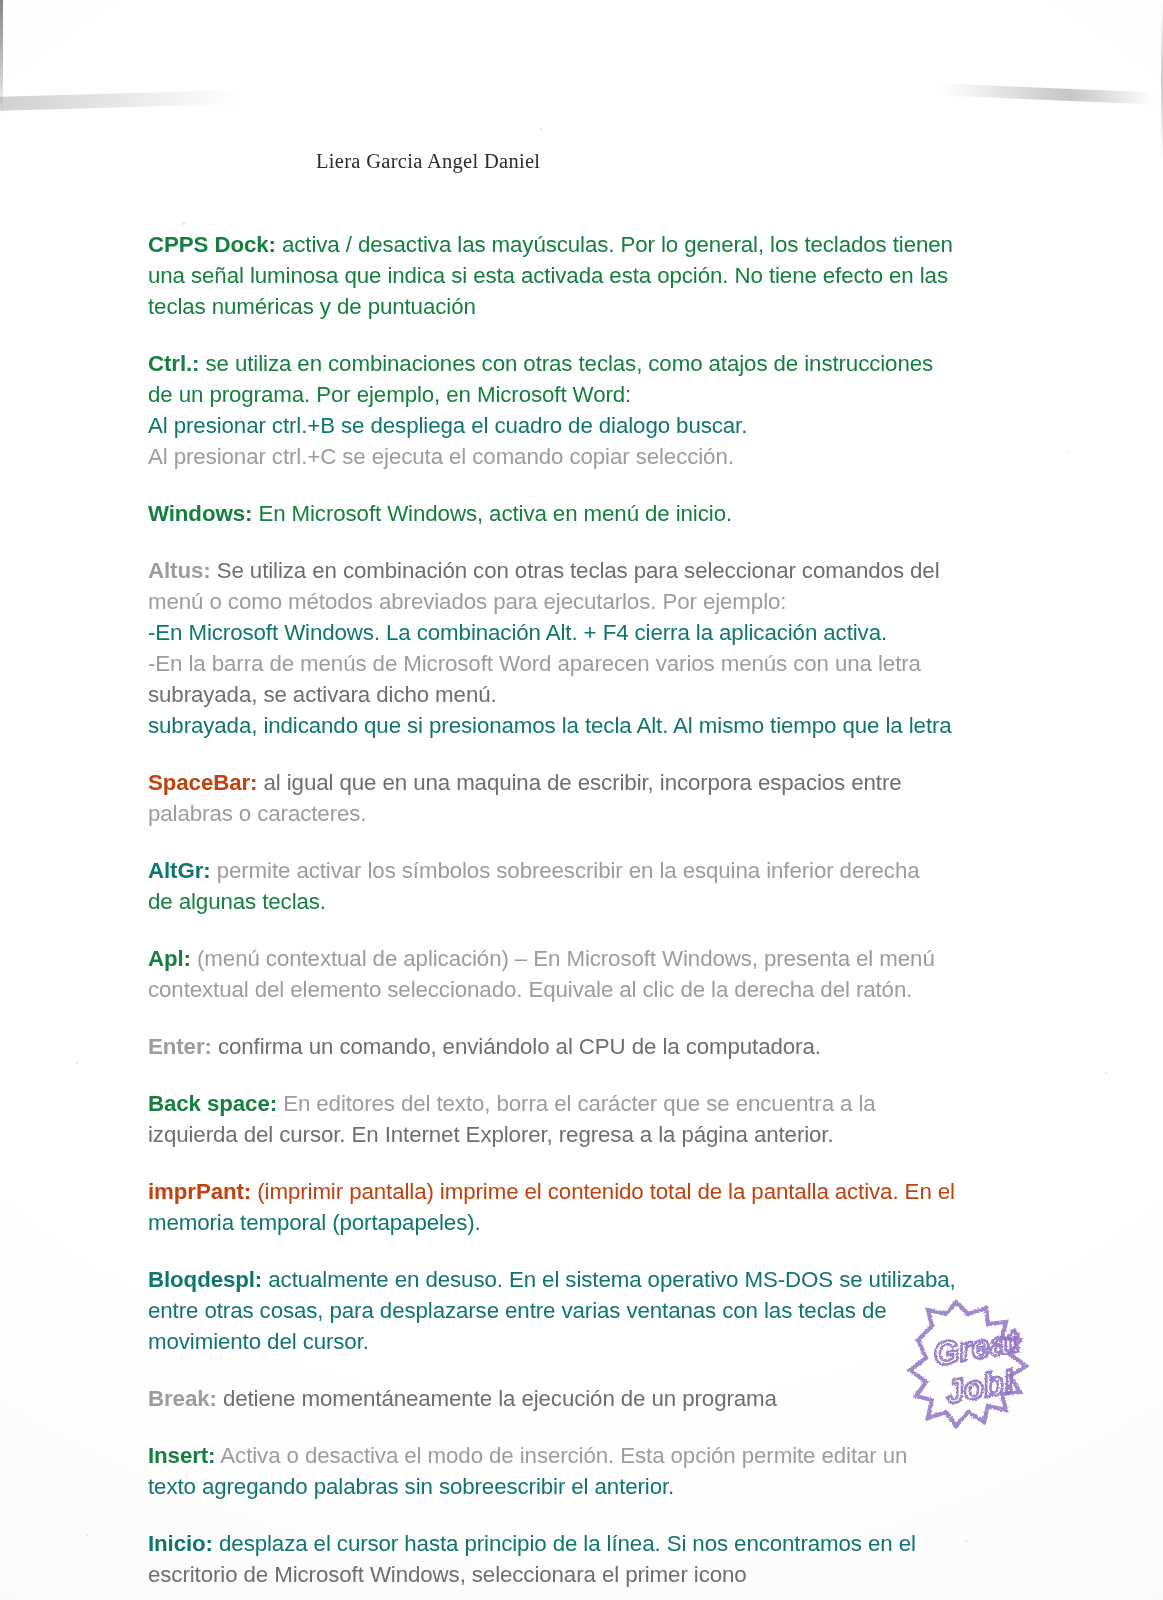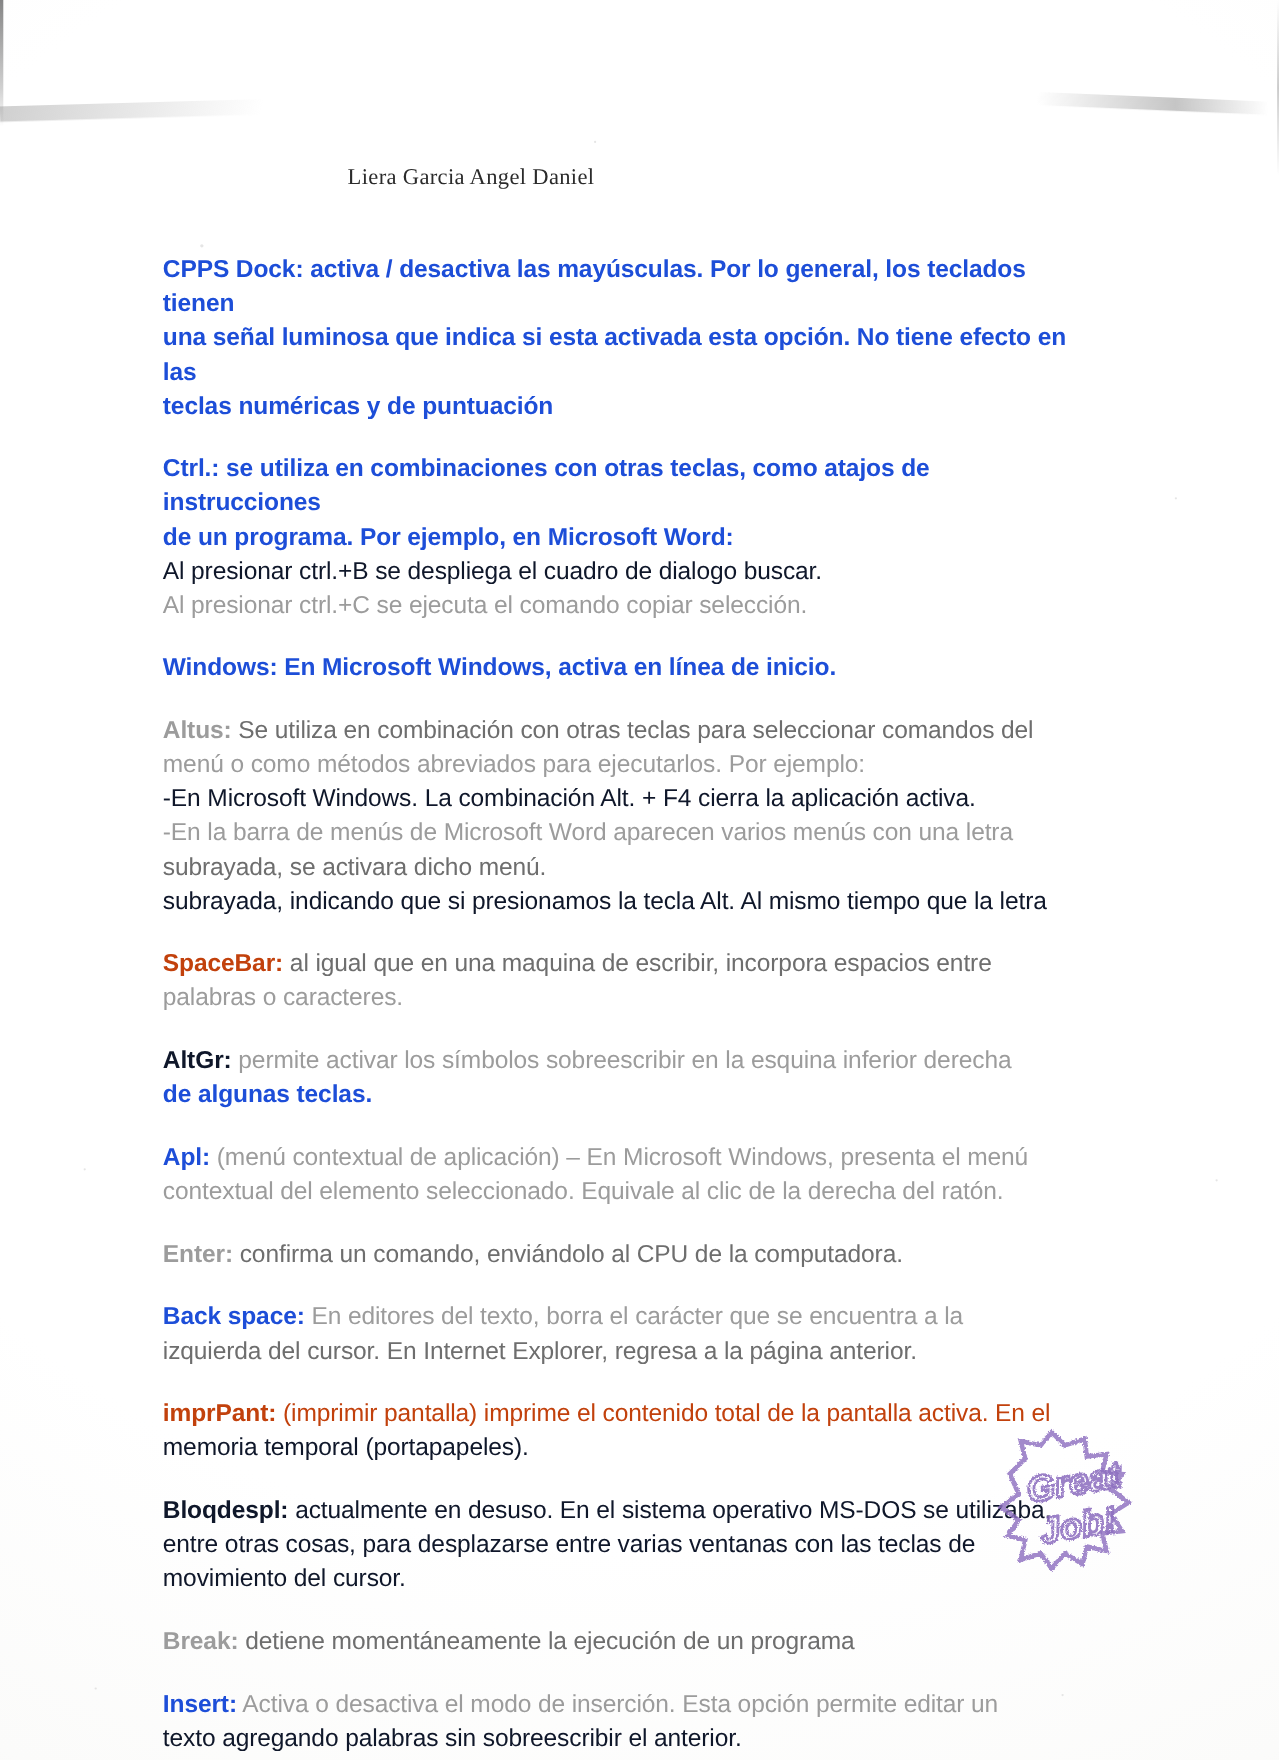--- a/index.html
+++ b/index.html
@@ -85,24 +85,24 @@
     letter-spacing: -0.1px;
   }
   .entry:last-child { margin-bottom: 0; }
 
   .term {
     font-weight: bold;
     color: #2e2e2e;
   }
 
   
-  .f0 { color: #1d4ed8; font-weight: bold; }                      
+  .f0 { color: #15803d; }                      
   .f1 { color: #6e6e6e; }                      
   .f2 { color: #9c9c9c; }                      
-  .f3 { color: #0f172a; }                      
+  .f3 { color: #0f766e; }                      
   .f4 { color: #c2410c; }                      
 
   .term.f2, .term.f3, .term.f4 { font-weight: bold; }
 
   .sub {
     display: block;
   }
 
   
   .stamp {
@@ -144,21 +144,21 @@
           <span class="sub f0"><span>una señal luminosa que indica si esta activada esta opción. No tiene efecto en las</span></span>
           <span class="sub f0"><span>teclas numéricas y de puntuación</span></span>
         </p>
         <p class="entry">
           <span class="sub f0"><span class="term f0">Ctrl.:</span><span> se utiliza en combinaciones con otras teclas, como atajos de instrucciones</span></span>
           <span class="sub f0"><span>de un programa. Por ejemplo, en Microsoft Word:</span></span>
           <span class="sub f3"><span>Al presionar ctrl.+B  se despliega el cuadro de dialogo buscar.</span></span>
           <span class="sub f2"><span>Al presionar ctrl.+C se ejecuta el comando copiar selección.</span></span>
         </p>
         <p class="entry">
-          <span class="sub f0"><span class="term f0">Windows:</span><span> En Microsoft Windows, activa en línea de inicio.</span></span>
+          <span class="sub f0"><span class="term f0">Windows:</span><span> En Microsoft Windows, activa en menú de inicio.</span></span>
         </p>
         <p class="entry">
           <span class="sub f1"><span class="term f2">Altus:</span><span> Se utiliza en combinación con otras teclas para seleccionar comandos del</span></span>
           <span class="sub f2"><span>menú o como métodos abreviados para ejecutarlos. Por ejemplo:</span></span>
           <span class="sub f3"><span>-En Microsoft Windows. La combinación Alt. + F4 cierra la aplicación activa.</span></span>
           <span class="sub f2"><span>-En la barra de menús de Microsoft Word aparecen varios menús con una letra</span></span>
           <span class="sub f1"><span>subrayada, se activara dicho menú.</span></span>
           <span class="sub f3"><span>subrayada, indicando que si presionamos la tecla Alt. Al mismo tiempo que la letra</span></span>
         </p>
         <p class="entry">

